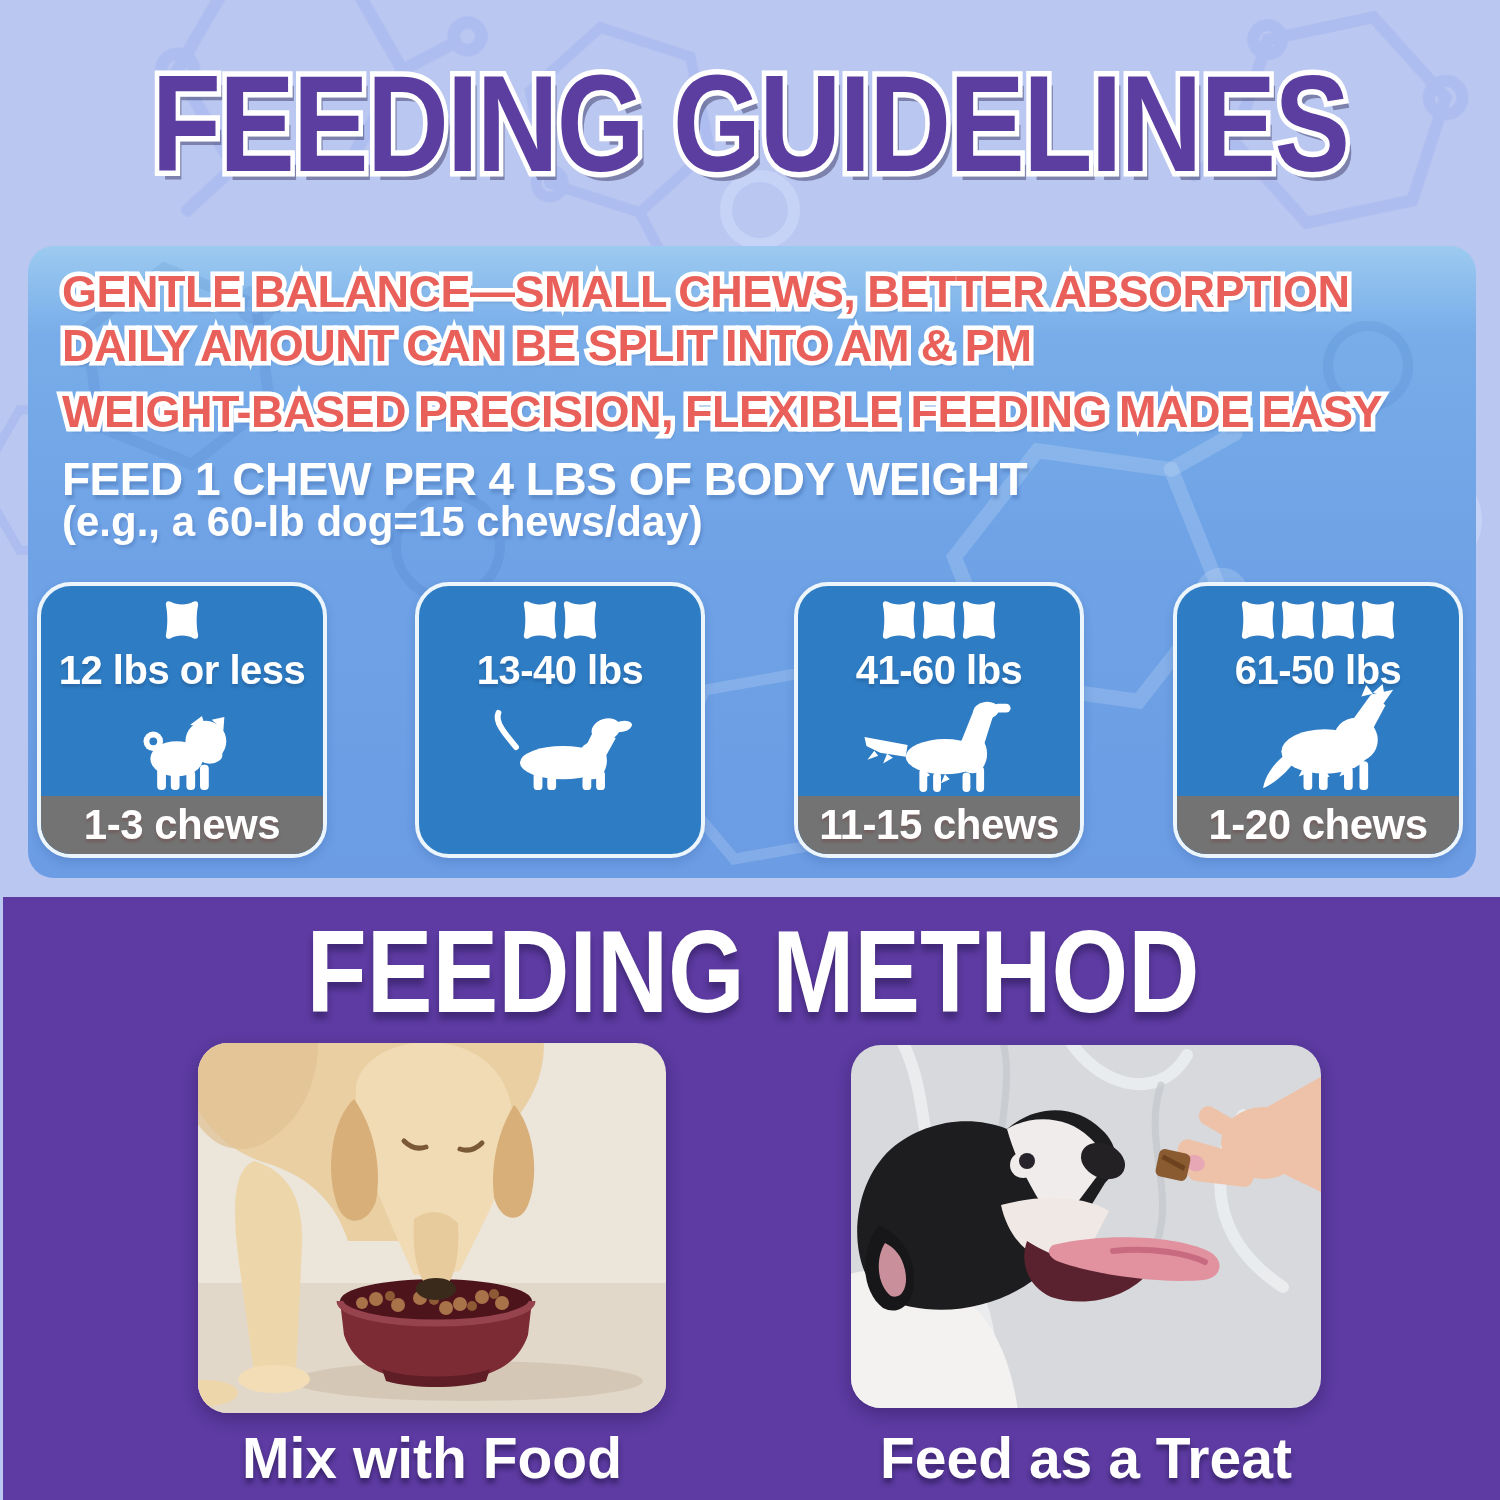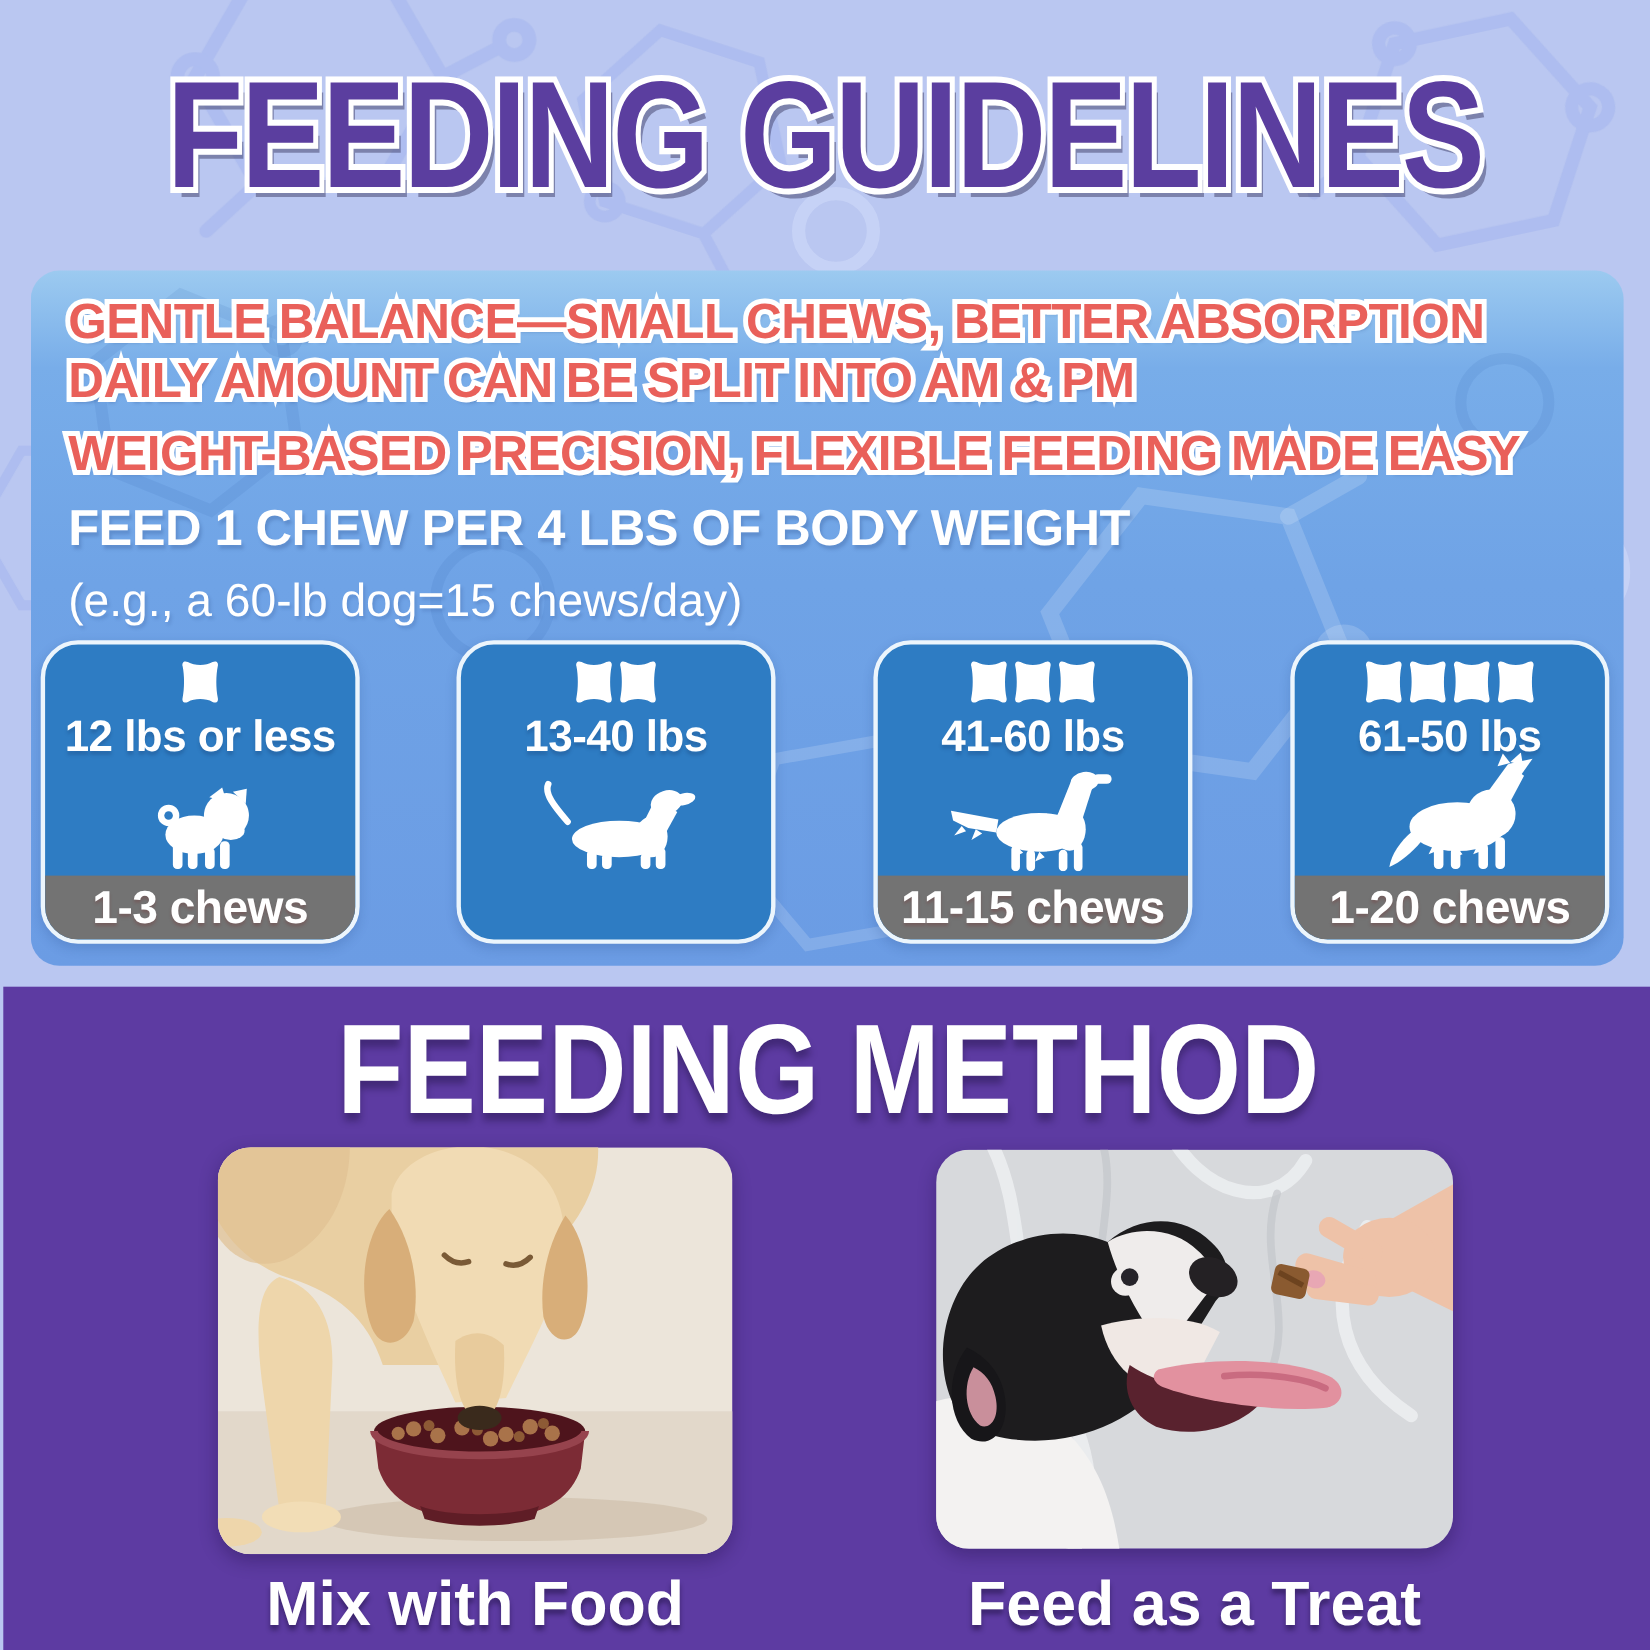--- a/index.html
+++ b/index.html
@@ -44,22 +44,22 @@
   .coral-1 { top:20px; }
   .coral-2 { top:74px; }
   .coral-3 { top:140px; }
 
   .rule-line {
     position:absolute; left:34px; top:206px; white-space:nowrap;
     font-size:46px; font-weight:700; color:#ffffff; letter-spacing:-0.5px;
     text-shadow:2px 4px 3px rgba(40,70,130,0.25);
   }
   .example-line {
-    position:absolute; left:34px; top:276px; white-space:nowrap;
-    font-size:42px; font-weight:400; color:#ffffff;
+    position:absolute; left:34px; top:252px; white-space:nowrap;
+    font-size:42px; font-weight:700; color:#ffffff;
     text-shadow:2px 3px 3px rgba(40,70,130,0.20);
   }
 
   
   .card {
     position:absolute; top:336px; width:290px; height:276px;
     background:#2e7cc3; border:4px solid #ecf5fc; border-radius:34px;
     overflow:hidden; box-shadow:0 4px 10px rgba(30,60,120,0.18);
   }
   .card-1 { left:9px; }  .card-2 { left:387px; }  .card-3 { left:766px; }  .card-4 { left:1145px; }

